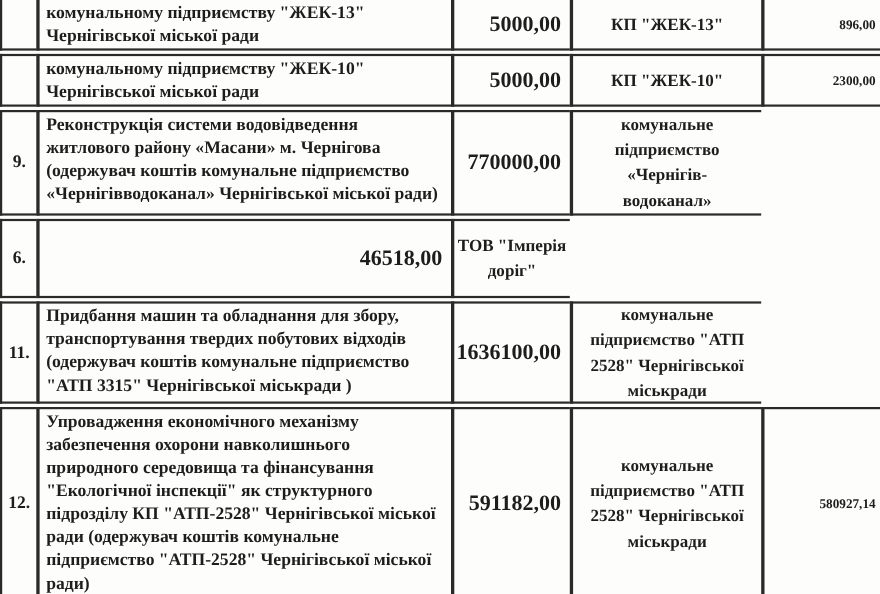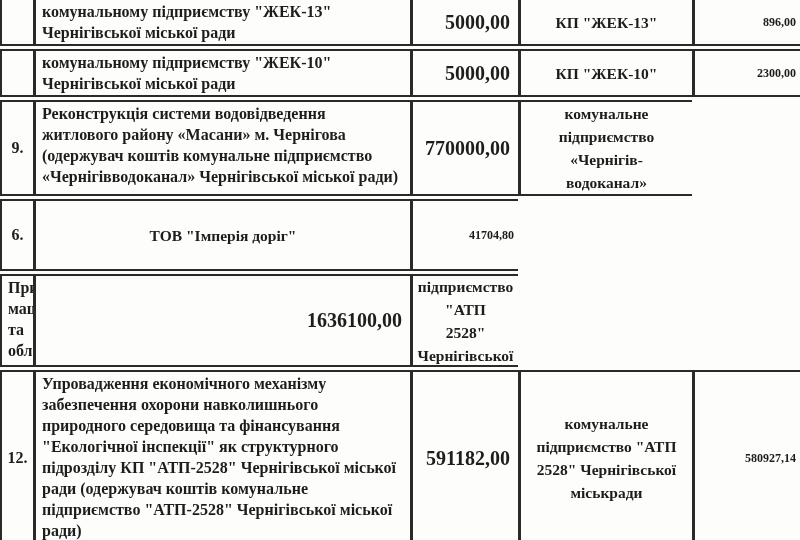--- a/index.html
+++ b/index.html
@@ -89,25 +89,26 @@
 (одержувач коштів комунальне підприємство
 «Чернігівводоканал» Чернігівської міської ради)</div>
     <div class="cell c-alloc">770000,00</div>
     <div class="cell c-rec">комунальне
 підприємство «Чернігів-
 водоканал»</div>
   </div>
 
   <div class="row r3">
     <div class="cell c-no">6.</div>
+    <div class="cell c-alloc">46518,00</div>
     <div class="cell c-rec">ТОВ "Імперія доріг"</div>
-    <div class="cell c-spent">41704,80</div>
   </div>
 
   <div class="row r4">
+    <div class="cell c-no">11.</div>
     <div class="cell c-desc">Придбання машин та обладнання для збору,
 транспортування твердих побутових відходів
 (одержувач коштів комунальне підприємство
 "АТП 3315" Чернігівської міськради )</div>
     <div class="cell c-alloc">1636100,00</div>
     <div class="cell c-rec">комунальне
 підприємство "АТП
 2528" Чернігівської
 міськради</div>
   </div>

